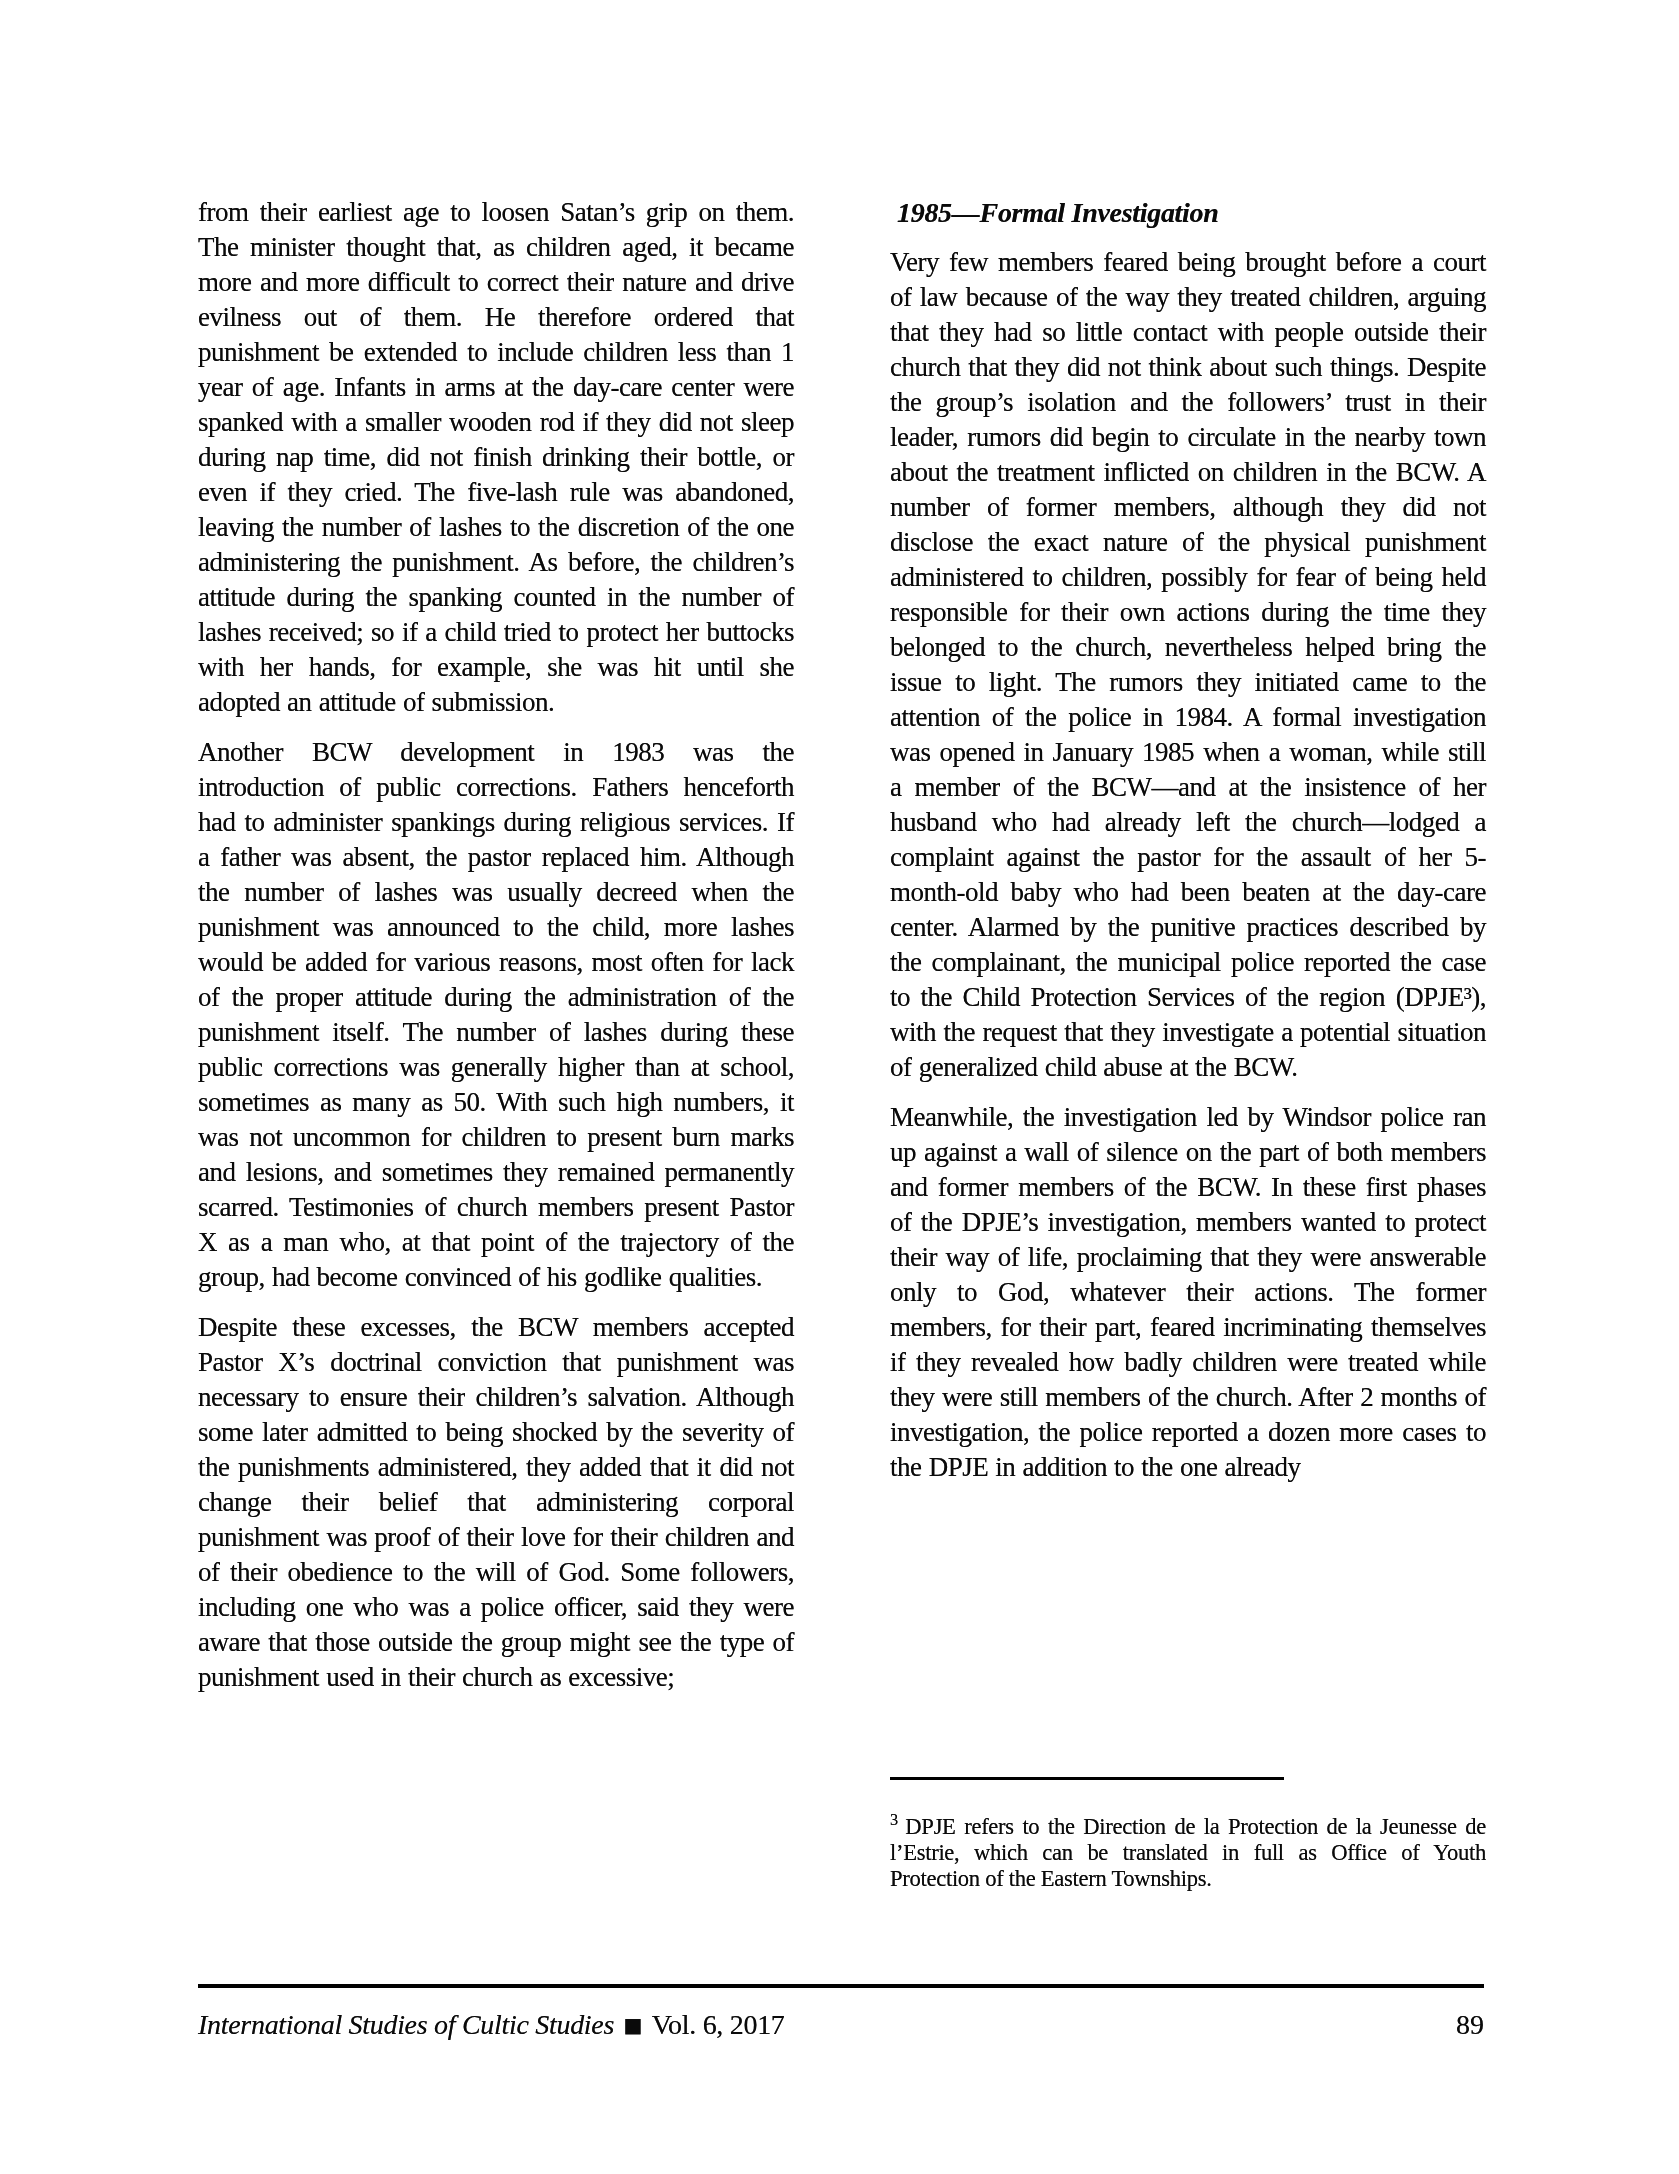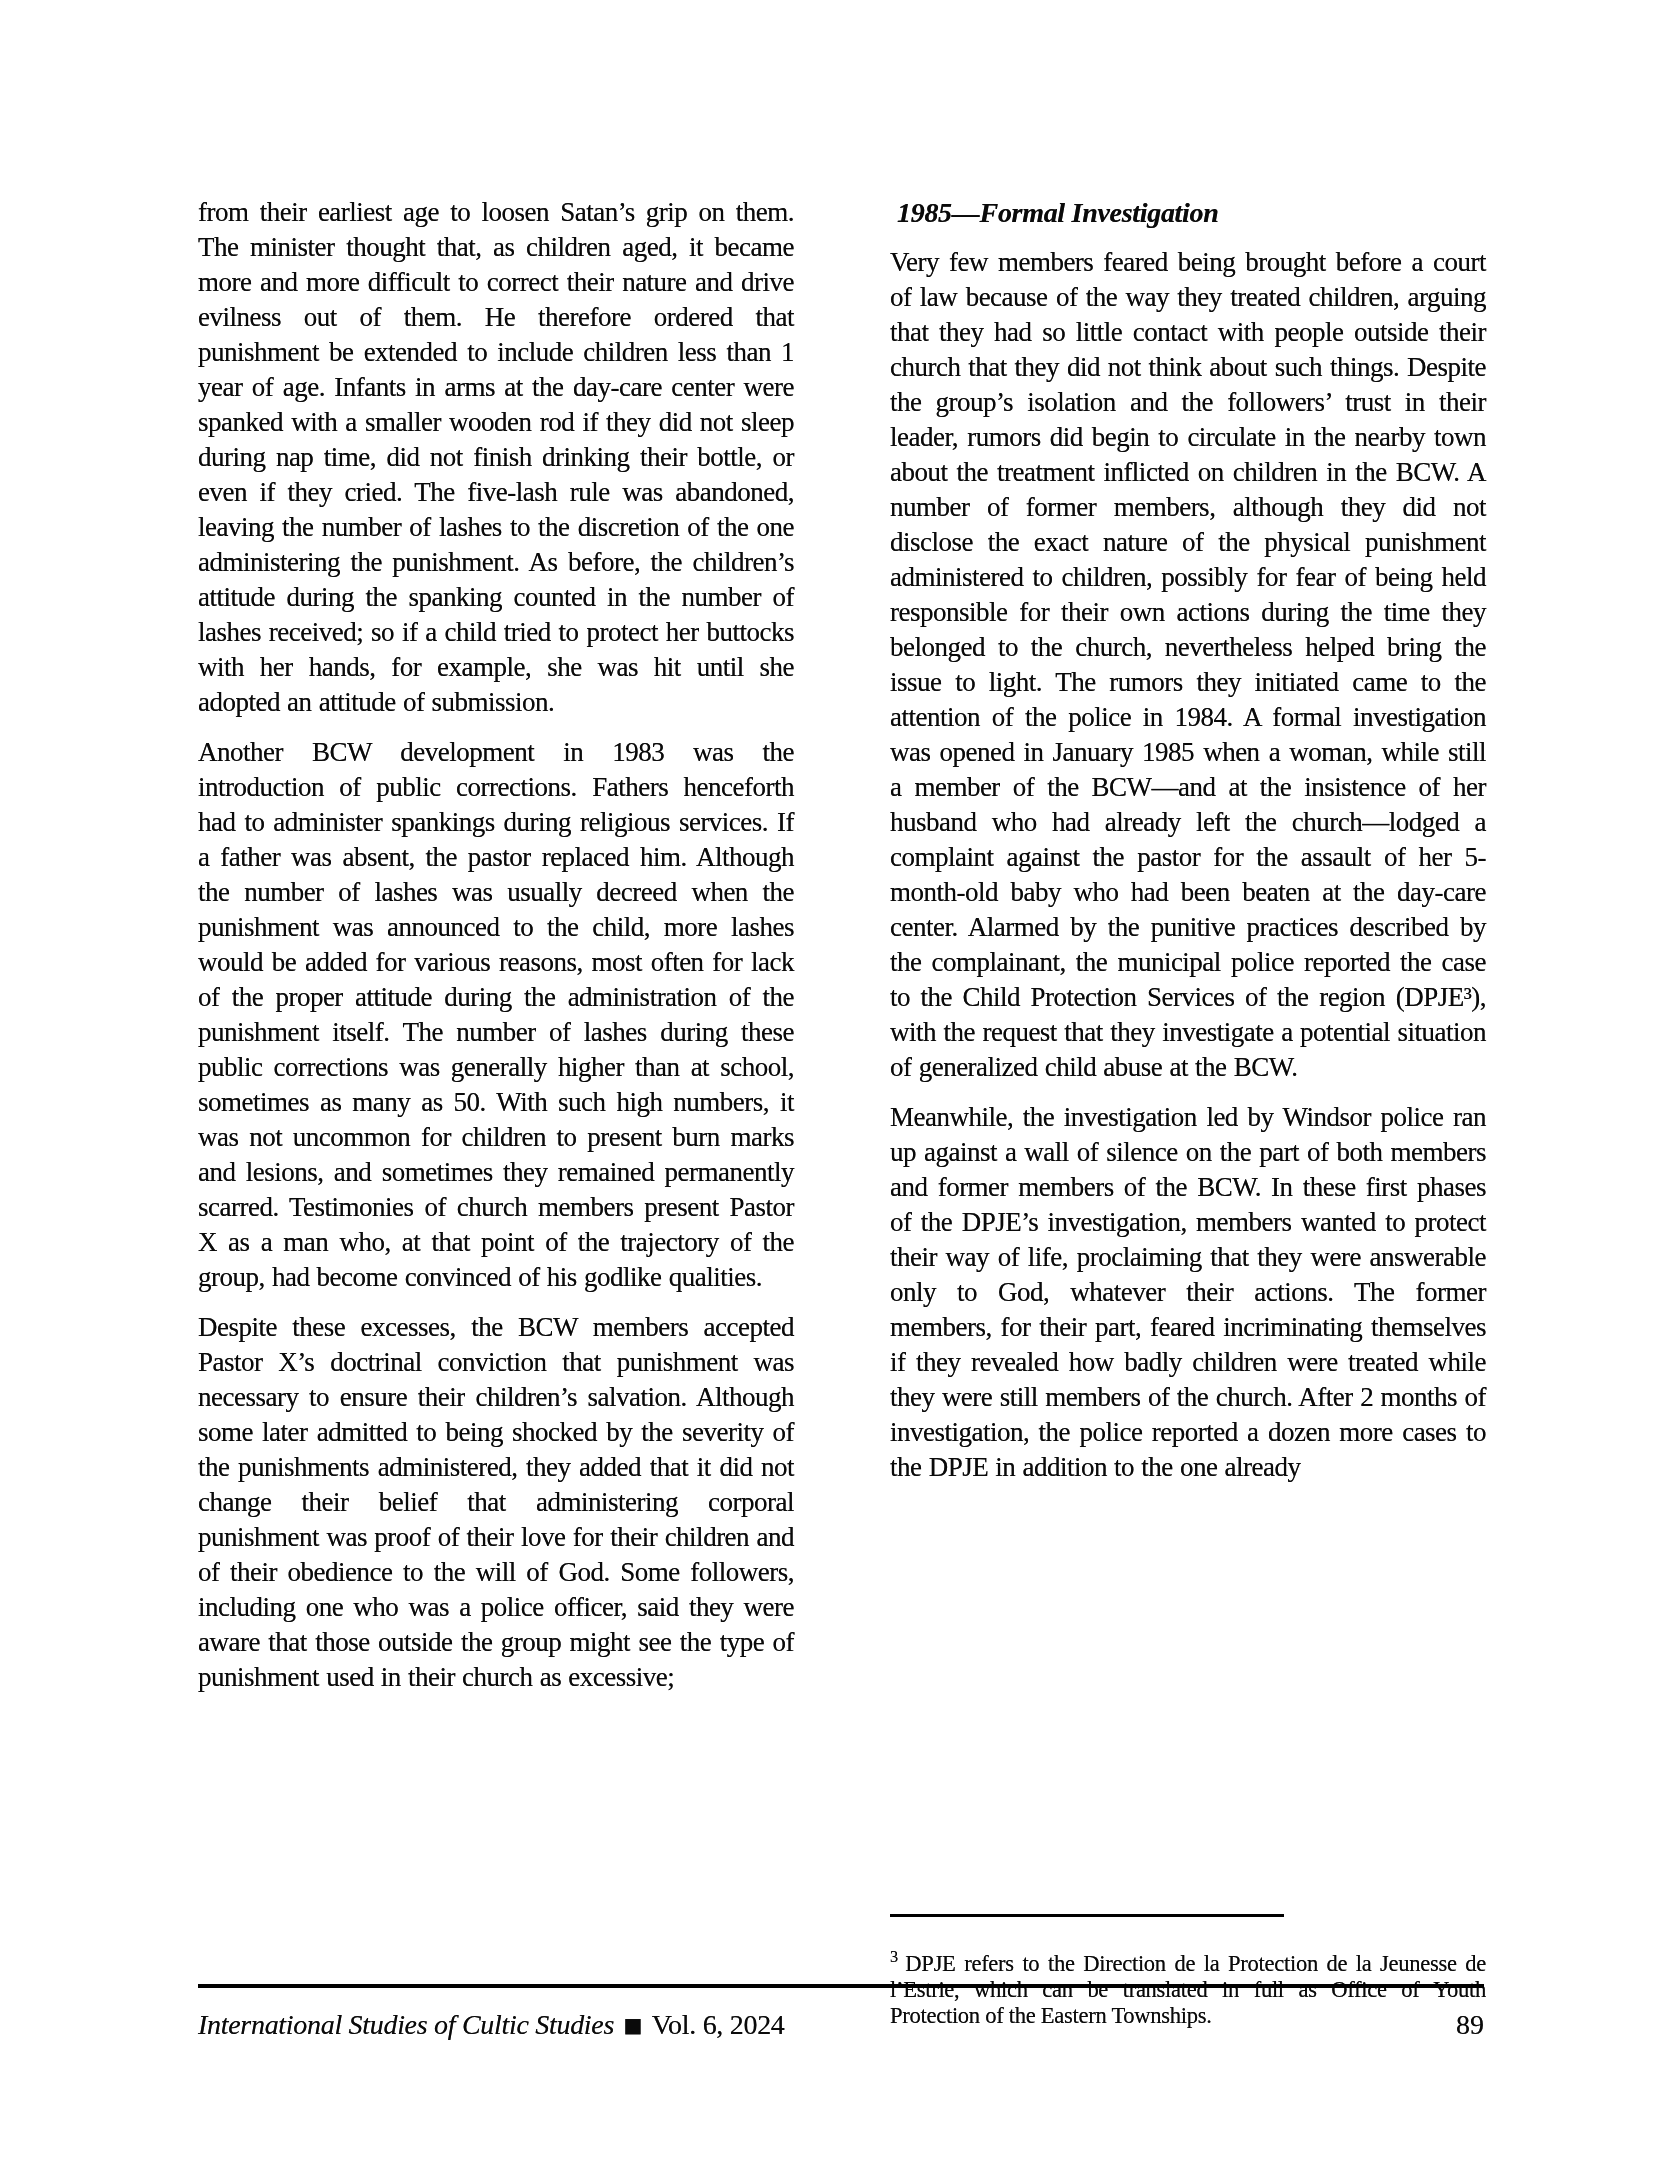--- a/index.html
+++ b/index.html
@@ -41,21 +41,21 @@
     margin: 0 0 15px 7px;
     font-size: 28px;
     line-height: 35px;
     font-weight: bold;
     font-style: italic;
     letter-spacing: -0.3px;
   }
   .footnote {
     position: absolute;
     left: 890px;
-    top: 1914px;
+    top: 1777px;
     width: 596px;
   }
   .footnote-rule {
     width: 394px;
     height: 2.8px;
     background: #000000;
     margin: 0 0 34px 0;
   }
   .footnote-text {
     margin: 0;
@@ -123,19 +123,19 @@
 
   <aside class="footnote">
     <div class="footnote-rule"></div>
     <p class="footnote-text"><sup>3</sup><span>DPJE refers to the Direction de la Protection de la Jeunesse de l’Estrie, which can be translated in full as Office of Youth Protection of the Eastern Townships.</span></p>
   </aside>
 
   <div class="footer-rule"></div>
 
   <footer class="footer">
     <div class="footer-left">
-      <span class="journal-title">International Studies of Cultic Studies</span><span class="footer-square">■</span><span class="volume">Vol. 6, 2024</span>
+      <span class="journal-title">International Studies of Cultic Studies</span><span class="footer-square">■</span><span class="volume">Vol. 6, 2017</span>
     </div>
     <div class="page-number">89</div>
   </footer>
 
 </div>
 
 
 </body></html>

